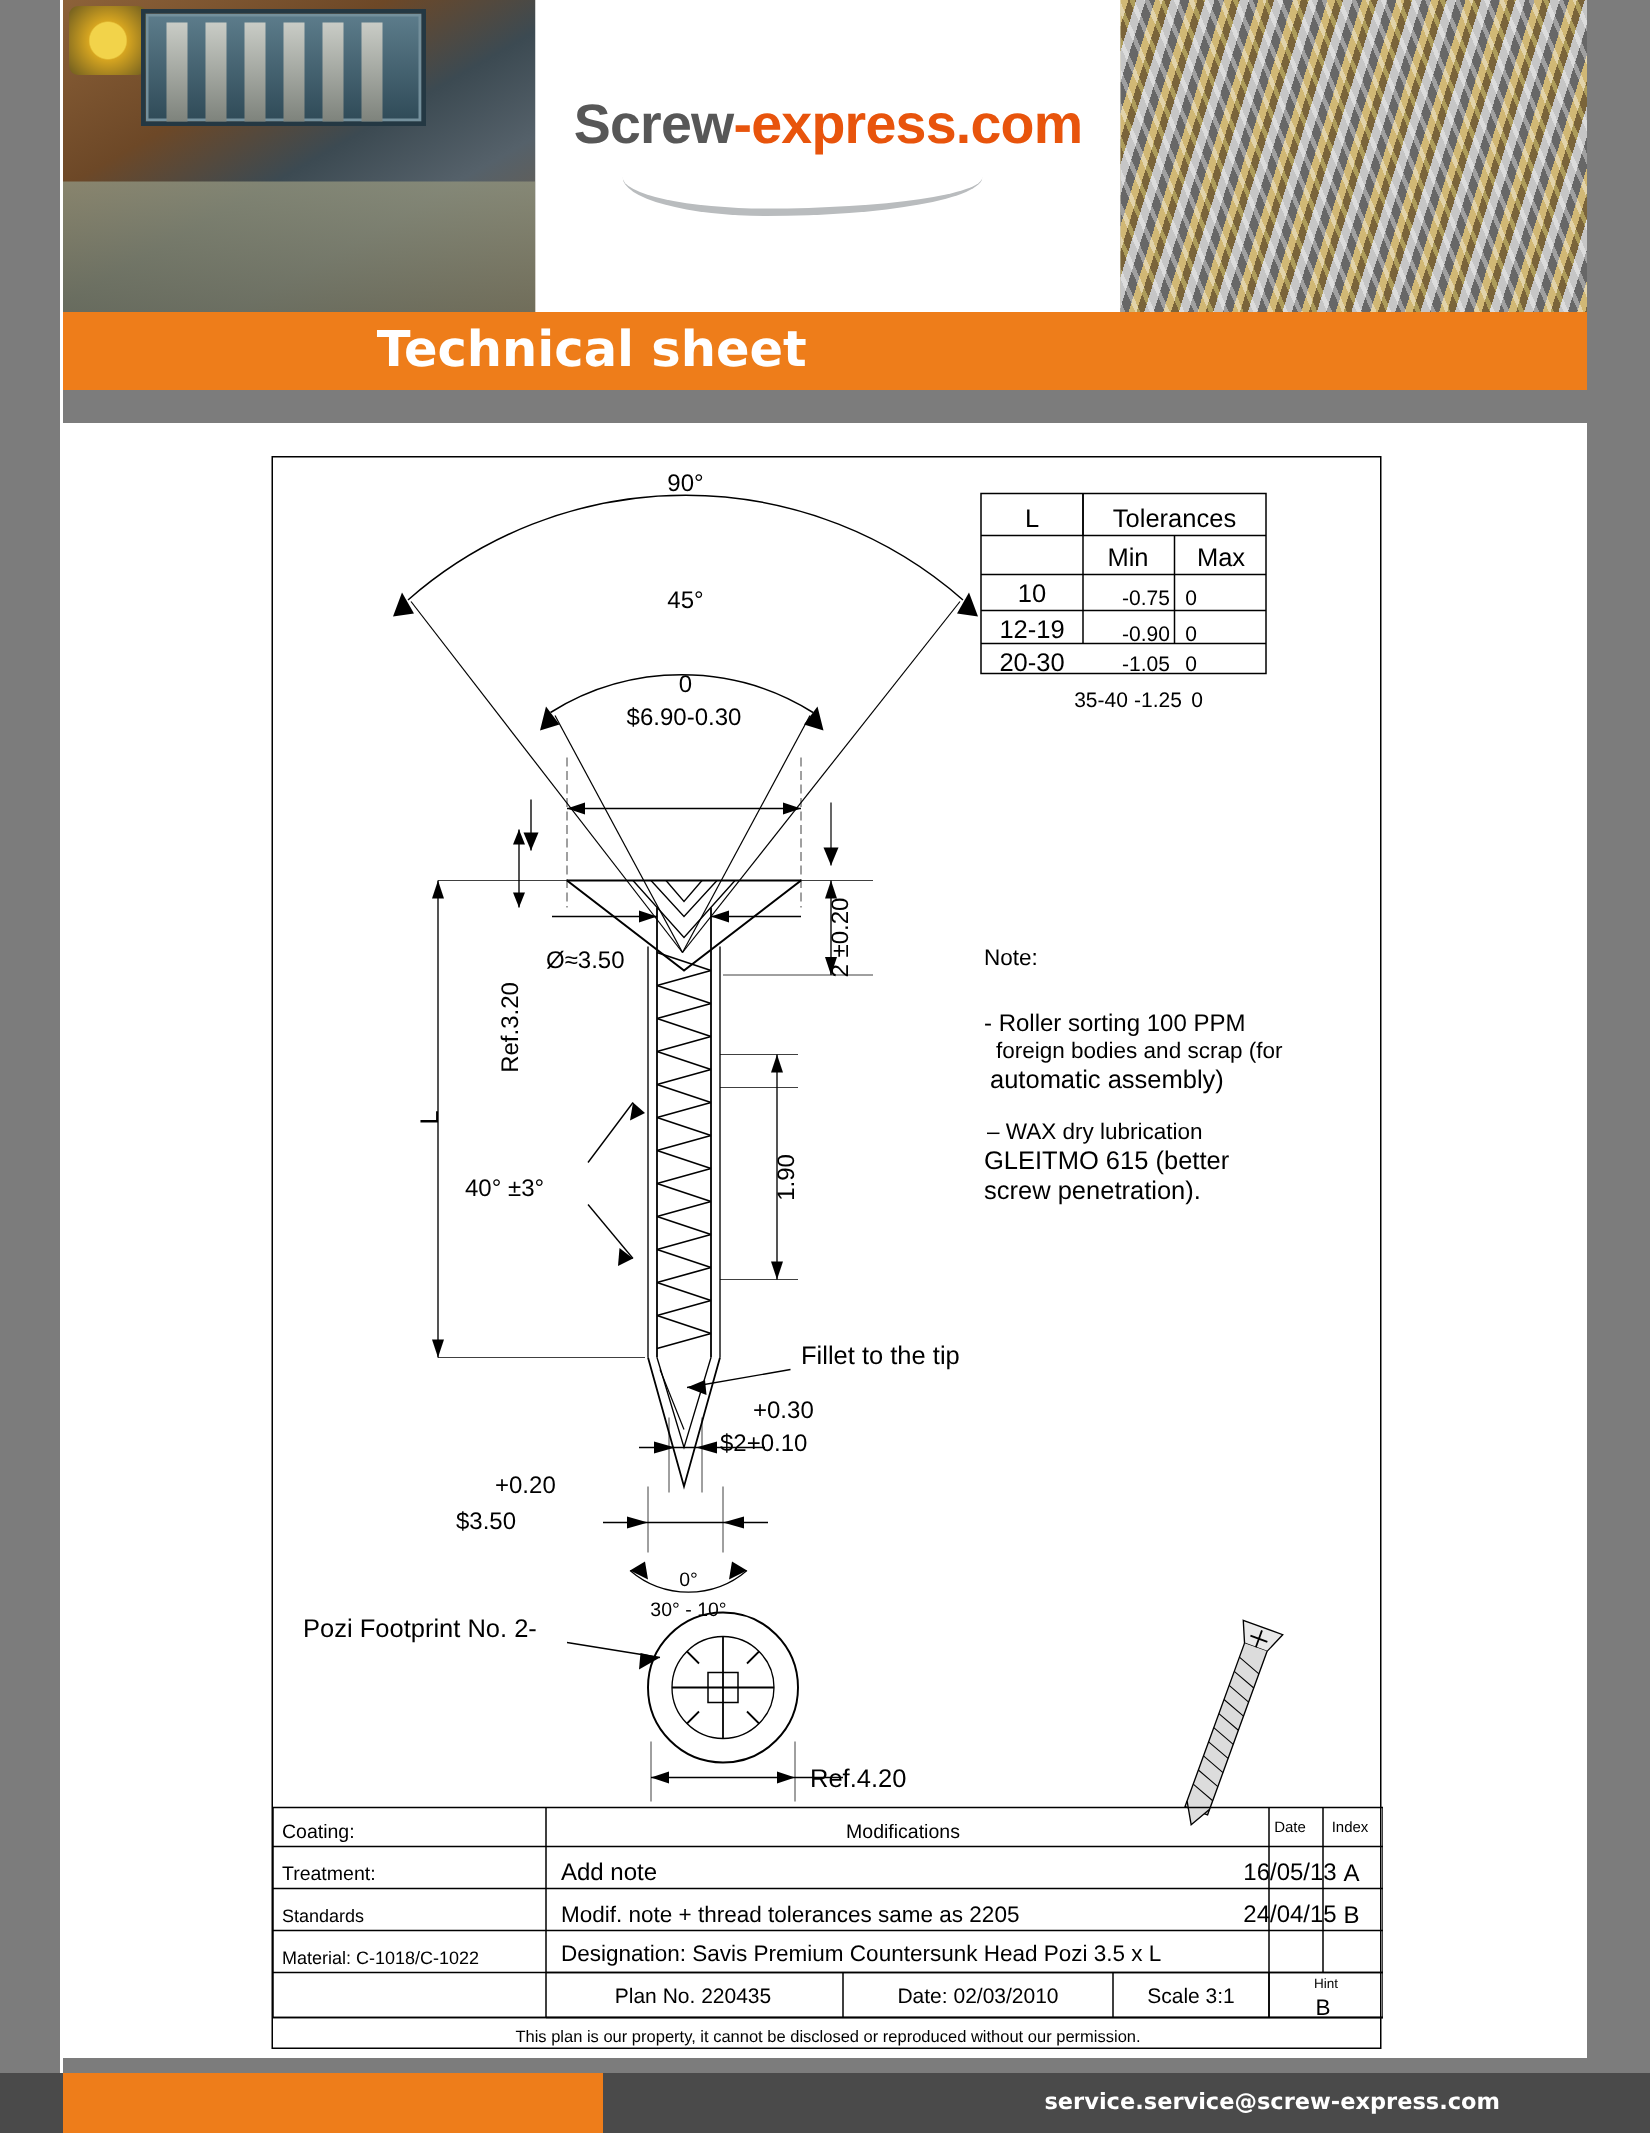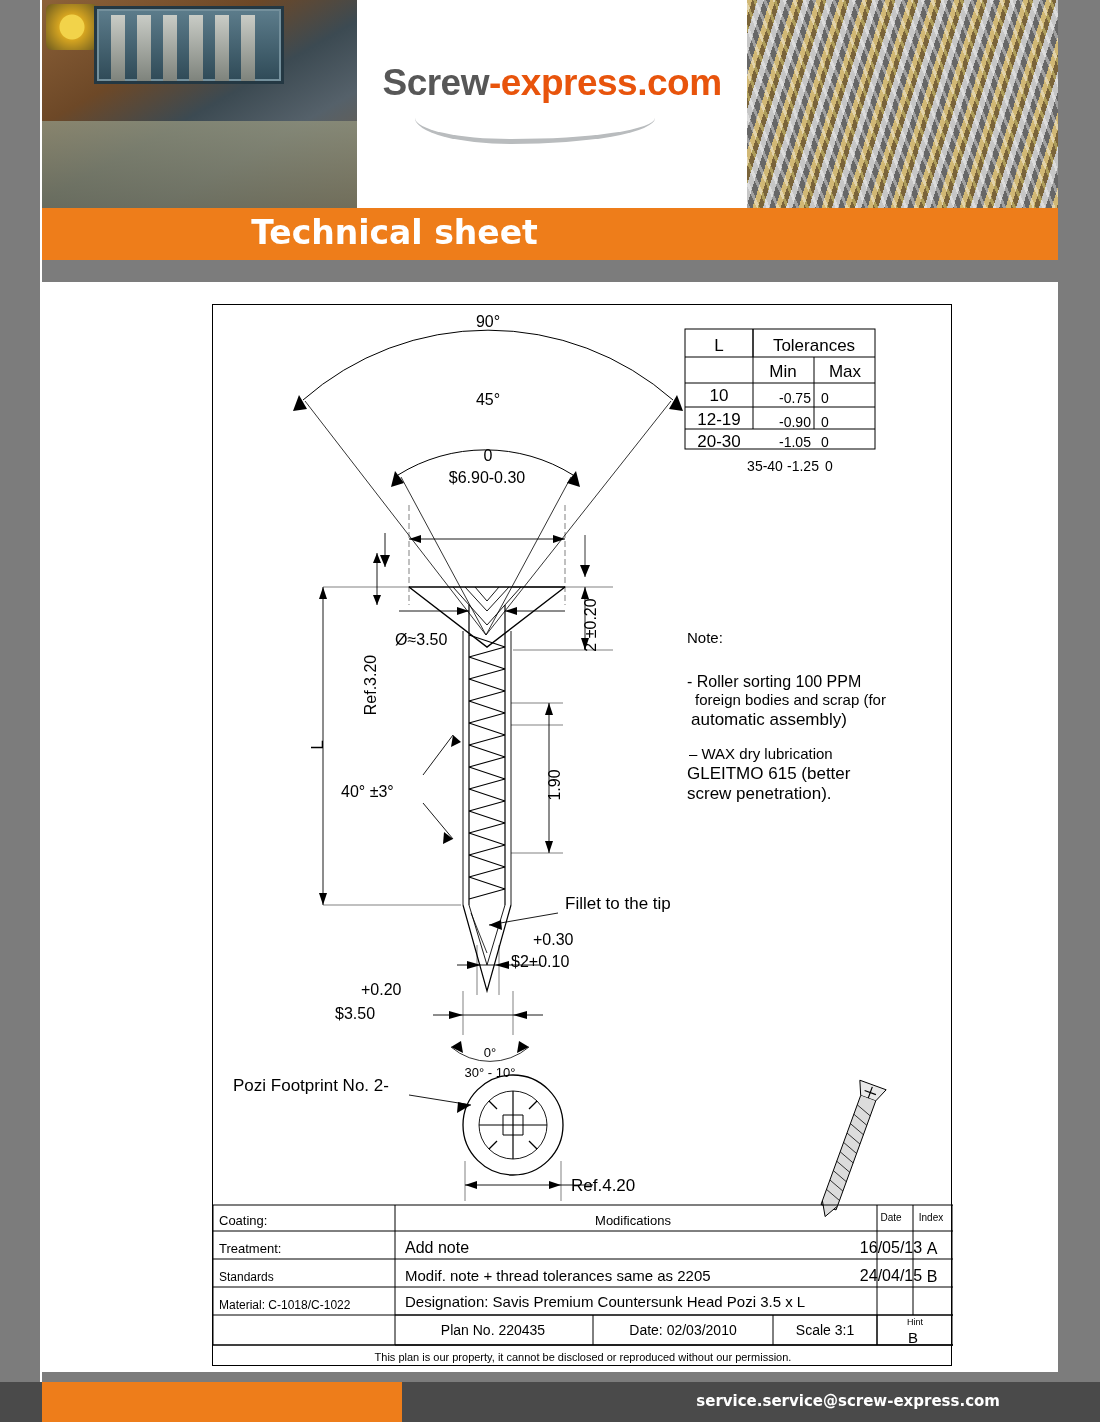--- a/index.html
+++ b/index.html
@@ -109,21 +109,20 @@
   }
   
   .sheet {
     position:absolute; left:158px; top:282px; width:790px; height:1090px;
     background:#ffffff;
     border-left:1px solid #ffffff;
   }
   .draw-border {
     position:absolute; left:22px; top:22px; width:740px; height:1062px;
     border:1px solid #000;
-    margin-left:31px;
   }
   .dwg { position:absolute; left:0; top:0; width:740px; height:1062px; }
   .side-white-l{position:absolute;left:100px;top:282px;width:58px;height:1090px;background:#fff;}
   .side-white-r{position:absolute;left:948px;top:282px;width:52px;height:1090px;background:#fff;}
 
   
   .foot-gray {
     position:absolute; left:42px; top:1372px; width:1016px; height:10px;
     background:#7c7c7c;
   }

